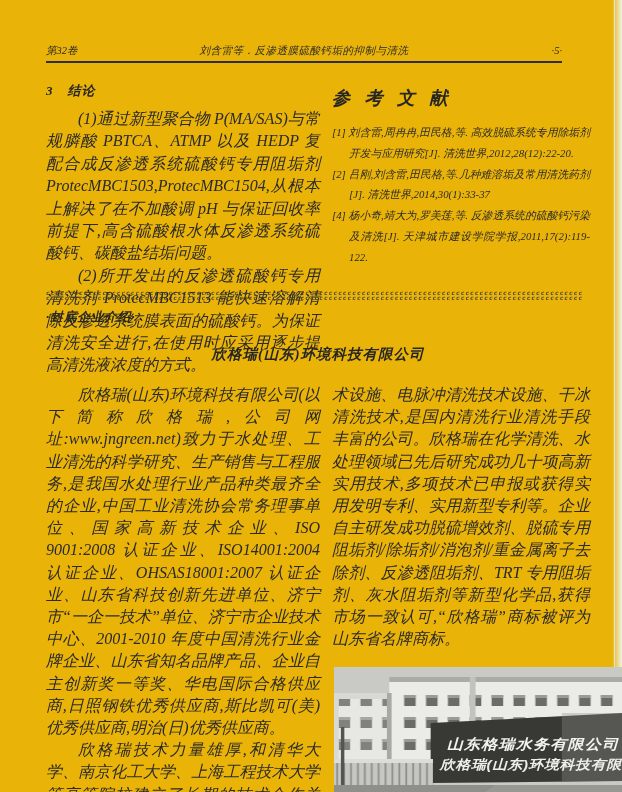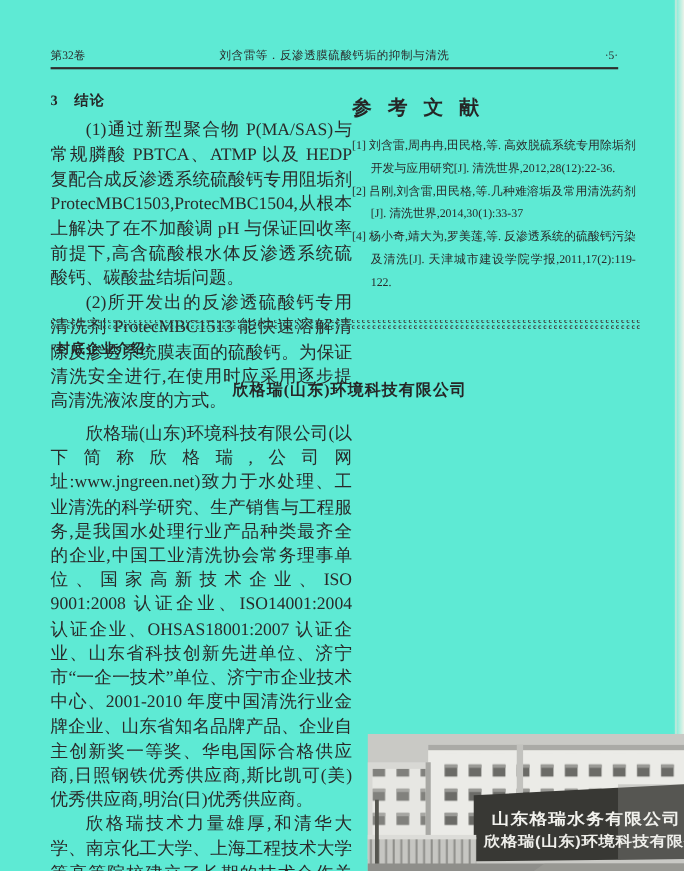--- a/index.html
+++ b/index.html
@@ -4,38 +4,38 @@
 <style>
   html,body{margin:0;padding:0;}
   body{
     width:622px;height:792px;
     background:#fbfbf9;
     font-family:"Liberation Serif","DejaVu Serif",serif;
     color:#262626;
     position:relative;
     overflow:hidden;
   }
-  .page{position:absolute;inset:0;background:#5eead4;}
+  .page{position:absolute;inset:0;background:#eab308;font-style:italic;}
   .edge-tint{position:absolute;top:0;right:0;width:10px;height:100%;
     background:linear-gradient(to right,rgba(240,244,236,0),#eef2e8);}
   .edge-line{position:absolute;top:0;right:7px;width:1px;height:100%;background:#e2e5dc;}
 
   
   .header-row{
     position:absolute;left:46px;top:44px;width:516px;
     display:grid;grid-template-columns:1fr auto 1fr;align-items:baseline;
     font-size:10.5px;color:#2b2b2b;
   }
   .header-vol{text-align:left;}
   .header-title{text-align:center;letter-spacing:.5px;}
   .header-page{text-align:right;}
   .header-rule{position:absolute;left:46px;top:61px;width:516px;height:2px;background:#2e2e2e;}
 
   
-  .top-section{position:absolute;left:46px;top:78px;width:544px;display:flex;}
+  .top-section{position:absolute;left:46px;top:78px;width:544px;display:flex;gap:12px;}
   .col-left{width:274px;}
   .col-right{width:258px;}
 
   .concl-heading{font-weight:bold;font-size:13px;margin:4px 0 8px 0;letter-spacing:1px;}
   .concl-heading .num{margin-right:14px;}
   p.body-par{
     margin:0;font-size:16px;line-height:22.4px;text-align:justify;
     text-indent:2em;color:#2a2a2a;
   }
   p.no-indent{text-indent:0;}
@@ -86,40 +86,41 @@
   <div class="top-section">
     <div class="col-left">
       <div class="concl-heading">
         <span class="num">3</span><span>结论</span>
       </div>
       <p class="body-par">(1)通过新型聚合物 P(MA/SAS)与常规膦酸 PBTCA、ATMP 以及 HEDP 复配合成反渗透系统硫酸钙专用阻垢剂 ProtecMBC1503,ProtecMBC1504,从根本上解决了在不加酸调 pH 与保证回收率前提下,高含硫酸根水体反渗透系统硫酸钙、碳酸盐结垢问题。</p>
       <p class="body-par">(2)所开发出的反渗透硫酸钙专用清洗剂 ProtecMBC1513 能快速溶解清除反渗透系统膜表面的硫酸钙。为保证清洗安全进行,在使用时应采用逐步提高清洗液浓度的方式。</p>
     </div>
     <div class="col-right">
       <div class="ref-heading">参 考 文 献</div>
-      <p class="ref-item"><span>[1]</span> <span>刘含雷,周冉冉,田民格,等. 高效脱硫系统专用除垢剂开发与应用研究[J]. 清洗世界,2012,28(12):22-36.</span></p>
+      <p class="ref-item"><span>[1]</span> <span>刘含雷,周冉冉,田民格,等. 高效脱硫系统专用除垢剂开发与应用研究[J]. 清洗世界,2012,28(12):22-20.</span></p>
       <p class="ref-item"><span>[2]</span> <span>吕刚,刘含雷,田民格,等.几种难溶垢及常用清洗药剂[J]. 清洗世界,2014,30(1):33-37</span></p>
       <p class="ref-item"><span>[4]</span> <span>杨小奇,靖大为,罗美莲,等. 反渗透系统的硫酸钙污染及清洗[J]. 天津城市建设学院学报,2011,17(2):119-122.</span></p>
     </div>
   </div>
 
   <div class="divider">
     <div>cccccccccccccccccccccccccccccccccccccccccccccccccccccccccccccccccccccccccccccccccccccccccccccccccccccccccccccccccc</div>
     <div>cccccccccccccccccccccccccccccccccccccccccccccccccccccccccccccccccccccccccccccccccccccccccccccccccccccccccccccccccc</div>
   </div>
 
   <div class="backcover-label">·封底企业介绍·</div>
   <div class="company-title">欣格瑞(山东)环境科技有限公司</div>
 
   <div class="company-cols">
     <div class="col-left">
       <p class="body-par">欣格瑞(山东)环境科技有限公司(以下简称欣格瑞,公司网址:www.jngreen.net)致力于水处理、工业清洗的科学研究、生产销售与工程服务,是我国水处理行业产品种类最齐全的企业,中国工业清洗协会常务理事单位、国家高新技术企业、ISO 9001:2008 认证企业、ISO14001:2004 认证企业、OHSAS18001:2007 认证企业、山东省科技创新先进单位、济宁市“一企一技术”单位、济宁市企业技术中心、2001-2010 年度中国清洗行业金牌企业、山东省知名品牌产品、企业自主创新奖一等奖、华电国际合格供应商,日照钢铁优秀供应商,斯比凯可(美)优秀供应商,明治(日)优秀供应商。</p>
       <p class="body-par">欣格瑞技术力量雄厚,和清华大学、南京化工大学、上海工程技术大学等高等院校建立了长期的技术合作关系,欣格瑞现拥有国产高压水射流设备 15 台,化工装置清洗设备 15 套,进口高压水射流设备 2 台,大型锅炉清洗泵站 12 套,凝汽器清洗泵站 6 套,冶金企业高炉清洗泵站 3 套,全不锈钢清洗泵站 2 套,公司引进 PIG 清洗技术设施、液气压动力清洗技</p>
     </div>
     <div class="col-right">
+      <p class="body-par no-indent">术设施、电脉冲清洗技术设施、干冰清洗技术,是国内清洗行业清洗手段丰富的公司。欣格瑞在化学清洗、水处理领域已先后研究成功几十项高新实用技术,多项技术已申报或获得实用发明专利、实用新型专利等。企业自主研发成功脱硫增效剂、脱硫专用阻垢剂/除垢剂/消泡剂/重金属离子去除剂、反渗透阻垢剂、TRT 专用阻垢剂、灰水阻垢剂等新型化学品,获得市场一致认可,“欣格瑞”商标被评为山东省名牌商标。</p>
     </div>
   </div>
 
   <div class="photo-wrap">
     <svg viewBox="0 0 252 142" preserveAspectRatio="none">
       <defs>
         <pattern id="win" width="19" height="22" patternUnits="userSpaceOnUse">
           <rect width="19" height="22" fill="#ebebe7"></rect>
           <rect x="4" y="6" width="10" height="11" fill="#6b6b67"></rect>
           <rect x="4" y="6" width="10" height="3" fill="#9a9a96"></rect>

